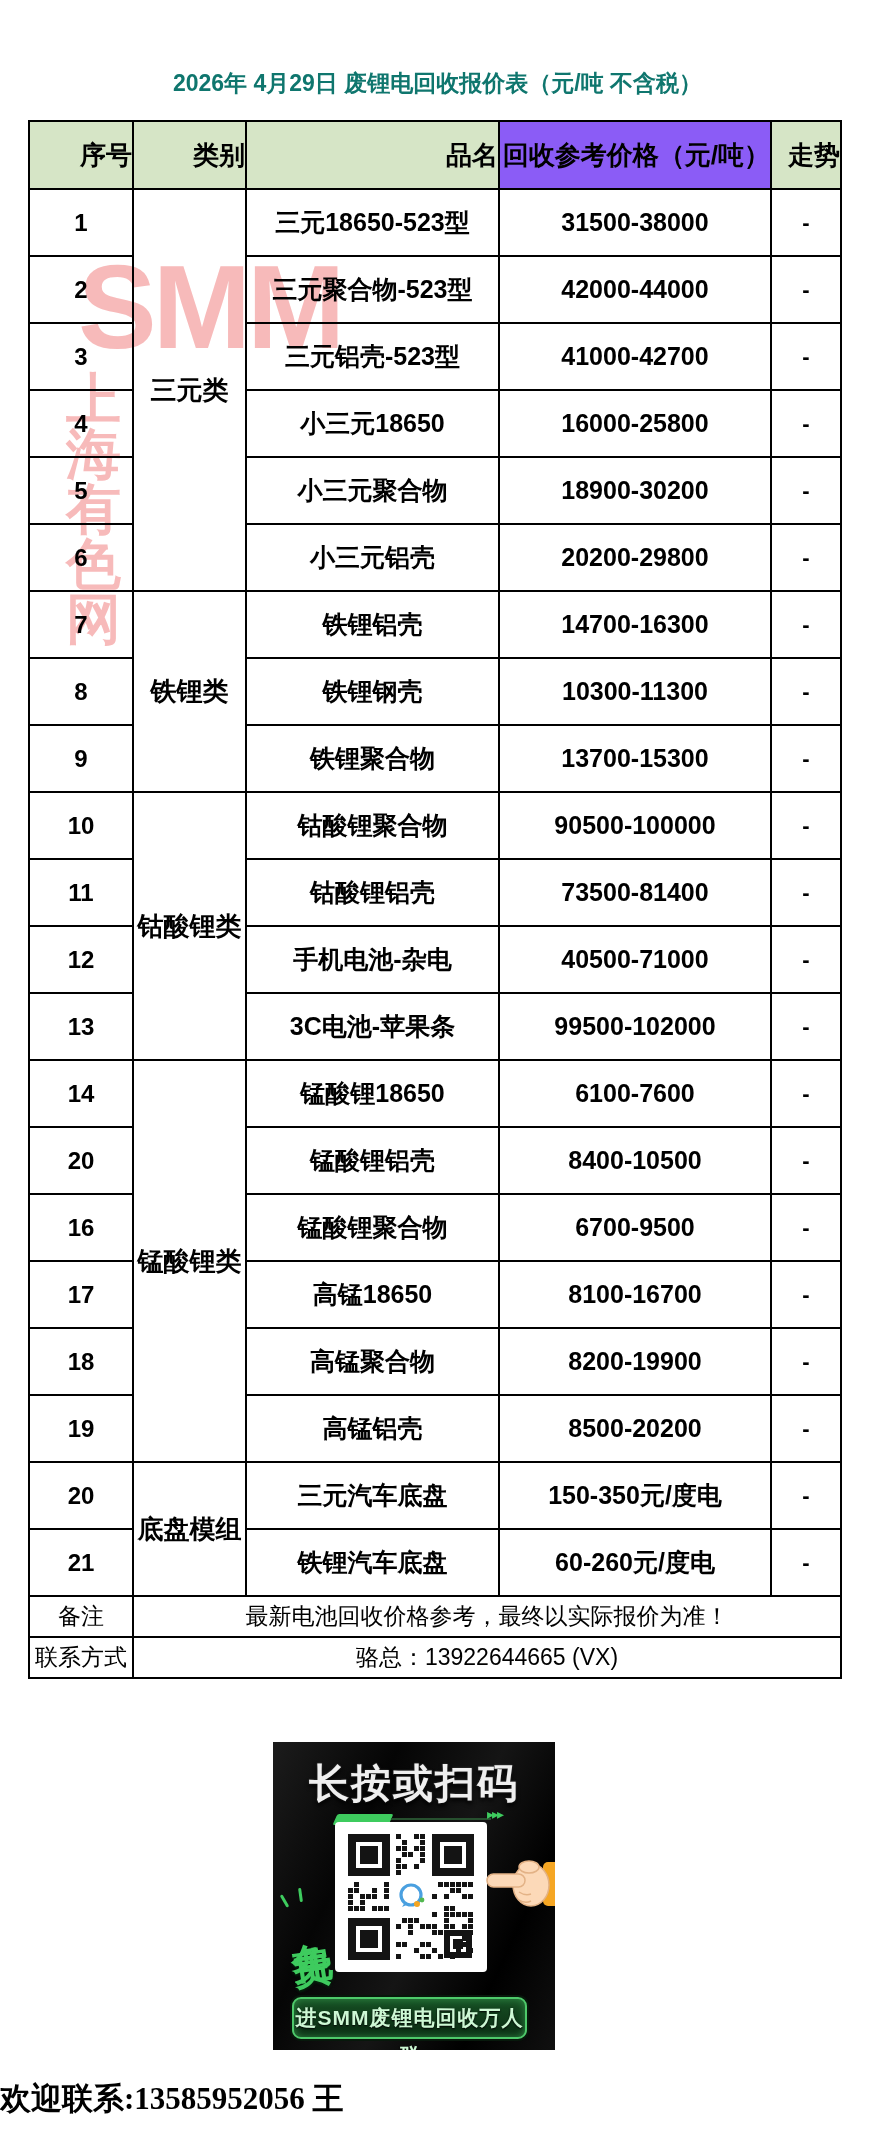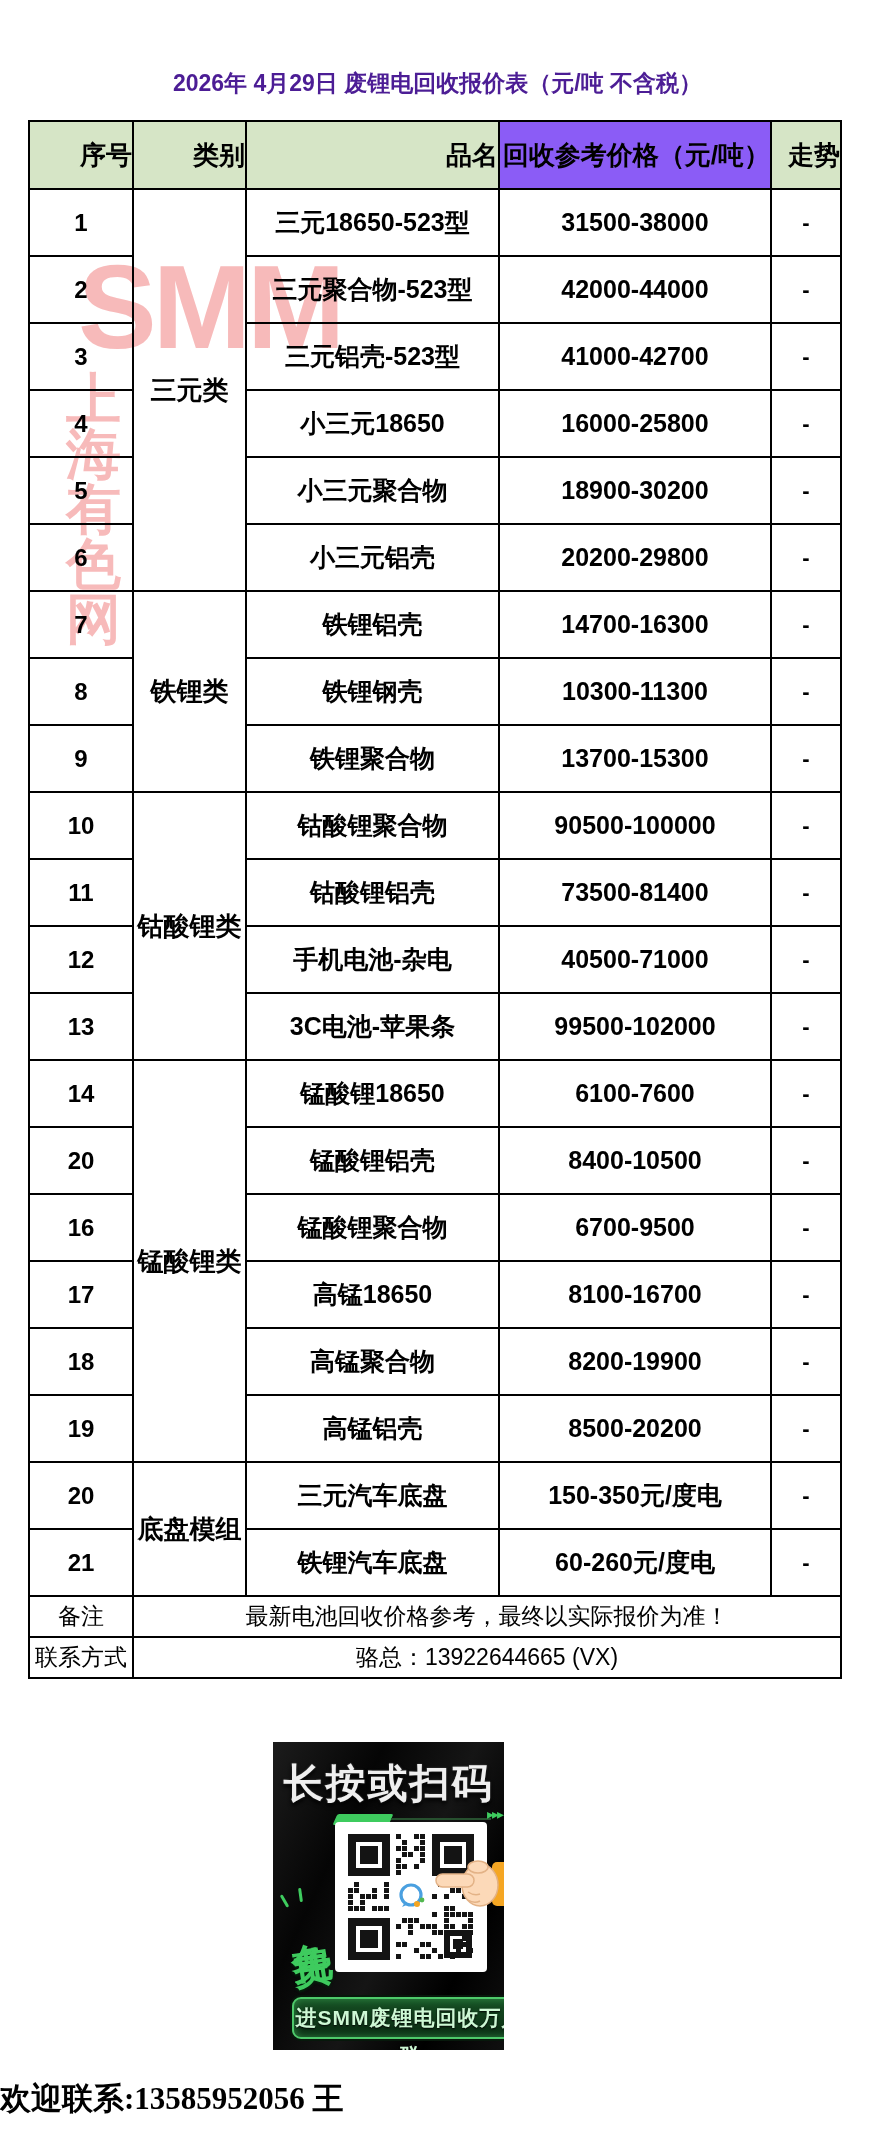--- a/index.html
+++ b/index.html
@@ -2,21 +2,21 @@
 <html><head>
 <meta charset="utf-8">
 <style>
   html,body{margin:0;padding:0;background:#fff;}
   body{width:875px;height:2144px;font-family:"Liberation Sans",sans-serif;}
   .page{position:relative;width:875px;height:2144px;overflow:hidden;background:#fff;}
 
   .title{position:absolute;top:6px;left:0;width:875px;text-align:center;
          font-size:47px;font-weight:900;color:#000;letter-spacing:1px;}
   .subtitle{position:absolute;top:68px;left:0;width:875px;text-align:center;
-         font-size:23px;font-weight:700;color:#4c1d95;}
+         font-size:23px;font-weight:700;color:#0f766e;}
 
   
   .watermark{position:absolute;z-index:0;pointer-events:none;color:rgba(236,90,90,.42);}
   .wm1{position:absolute;left:78px;top:248px;font-size:118px;font-weight:900;letter-spacing:-4px;line-height:1;}
   .wm2{position:absolute;left:66px;top:372px;font-size:55px;font-weight:900;letter-spacing:0px;line-height:1;}
 
   table.price{position:absolute;left:28px;top:120px;z-index:1;border-collapse:collapse;
               table-layout:fixed;}
   table.price th,table.price td{border:2px solid #000;text-align:center;vertical-align:middle;
               padding:0;color:#000;overflow:hidden;}
@@ -26,21 +26,21 @@
   table.price th{font-size:26px;font-weight:700;text-align:right;}
   td.seq{font-size:24px;font-weight:700;}
   td.cat{font-size:26px;font-weight:700;}
   td.product{font-size:25px;font-weight:700;}
   td.price-cell{font-size:25px;font-weight:700;}
   td.trend{font-size:22px;font-weight:700;}
   td.note-label{font-size:23px;font-weight:400;}
   td.note-content{font-size:23px;font-weight:400;text-align:left;padding-left:8px;}
 
   
-  .qr-poster{position:absolute;left:273px;top:1742px;width:231px;height:308px;z-index:2;
+  .qr-poster{position:absolute;left:273px;top:1742px;width:282px;height:308px;z-index:2;
      background:linear-gradient(115deg,#1c1c1c 0%,#050505 30%,#151515 55%,#000 78%,#101010 100%);
      overflow:hidden;}
   .qr-headline{position:absolute;top:14px;left:0;width:100%;text-align:center;
      font-size:40px;font-weight:900;color:#efefef;letter-spacing:2px;
      text-shadow:0 3px 4px #000,0 0 2px #555;}
   .tab-green{position:absolute;left:62px;top:72px;width:56px;height:11px;
      transform:skewX(-24deg);border-radius:2px;}
   .tab-line{position:absolute;left:118px;top:76px;width:100px;height:2px;background:#27502f;}
   .tab-arrows{position:absolute;left:214px;top:64px;font-size:14px;letter-spacing:-2px;}
   .qr-box{position:absolute;left:62px;top:80px;width:152px;height:150px;background:#fff;

